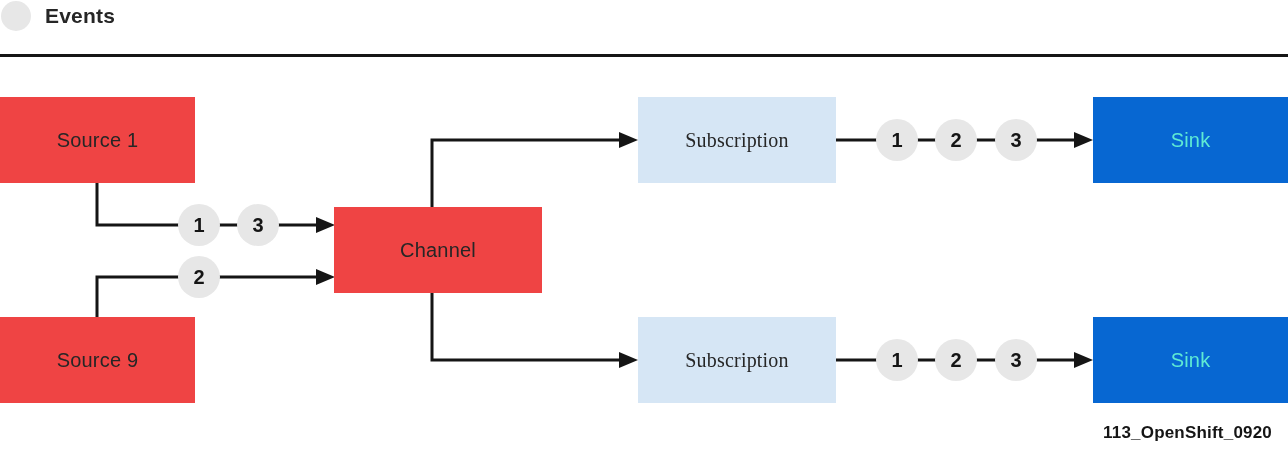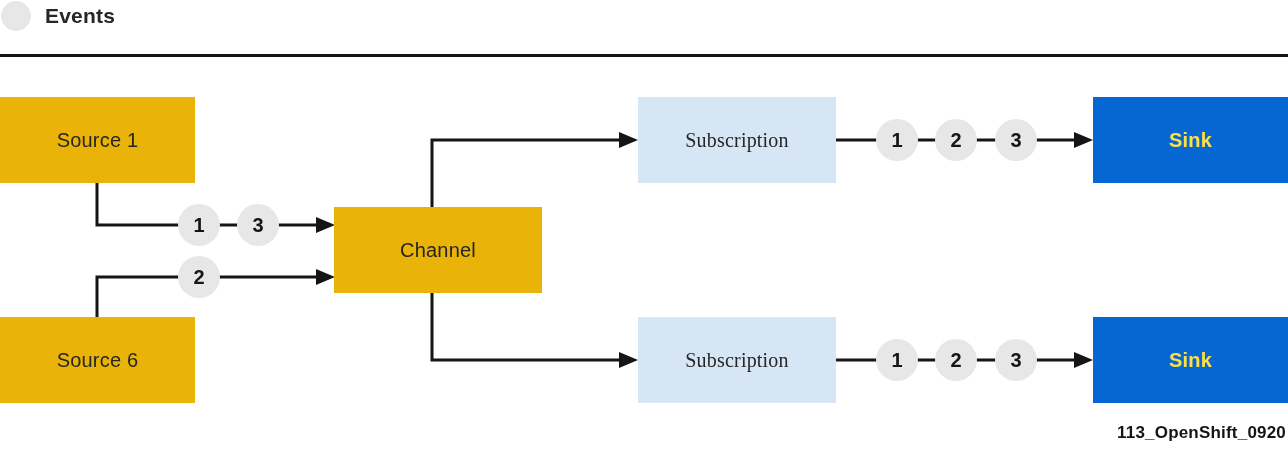--- a/index.html
+++ b/index.html
@@ -63,23 +63,23 @@
   
   .node {
     position: absolute;
     display: flex;
     align-items: center;
     justify-content: center;
     font-size: 20px;
     color: #262626;
     letter-spacing: 0.2px;
   }
-  .node.gray   { background: #eab308; justify-content: center; }
+  .node.gray   { background: #ef4444; justify-content: center; }
   .node.ltblue { background: #D6E6F5; font-family: Liberation Serif, serif; }
-  .node.blue   { background: #0767D2; color: #fde047; font-weight: bold; }
+  .node.blue   { background: #0767D2; color: #5eead4; }
 
   .n-source1      { left: 0;      top: 97px;  width: 195px; height: 86px; }
   .n-source2      { left: 0;      top: 317px; width: 195px; height: 86px; }
   .n-channel      { left: 334px;  top: 207px; width: 208px; height: 86px; }
   .n-subscription1{ left: 638px;  top: 97px;  width: 198px; height: 86px; }
   .n-subscription2{ left: 638px;  top: 317px; width: 198px; height: 86px; }
   .n-sink1        { left: 1093px; top: 97px;  width: 195px; height: 86px; }
   .n-sink2        { left: 1093px; top: 317px; width: 195px; height: 86px; }
 
   
@@ -102,21 +102,21 @@
   .ec-t1a { left: 876px; top: 119px; }
   .ec-t1b { left: 935px; top: 119px; }
   .ec-t1c { left: 995px; top: 119px; }
   .ec-b1a { left: 876px; top: 339px; }
   .ec-b1b { left: 935px; top: 339px; }
   .ec-b1c { left: 995px; top: 339px; }
 
   
   .caption {
     position: absolute;
-    right: 2px;
+    right: 16px;
     top: 423px;
     font-size: 17px;
     font-weight: 600;
     color: #151515;
     letter-spacing: 0.2px;
   }
 </style>
 </head>
 <body>
 
@@ -146,21 +146,21 @@
     <polygon points="1074,132 1074,148 1093,140"></polygon>
 
     <line x1="836" y1="360" x2="1076" y2="360"></line>
     <polygon points="1074,352 1074,368 1093,360"></polygon>
   </svg>
 
   <div class="node gray n-source1">
     <span>Source 1</span>
   </div>
   <div class="node gray n-source2">
-    <span>Source 6</span>
+    <span>Source 9</span>
   </div>
   <div class="node gray n-channel">
     <span>Channel</span>
   </div>
   <div class="node ltblue n-subscription1">
     <span>Subscription</span>
   </div>
   <div class="node ltblue n-subscription2">
     <span>Subscription</span>
   </div>

